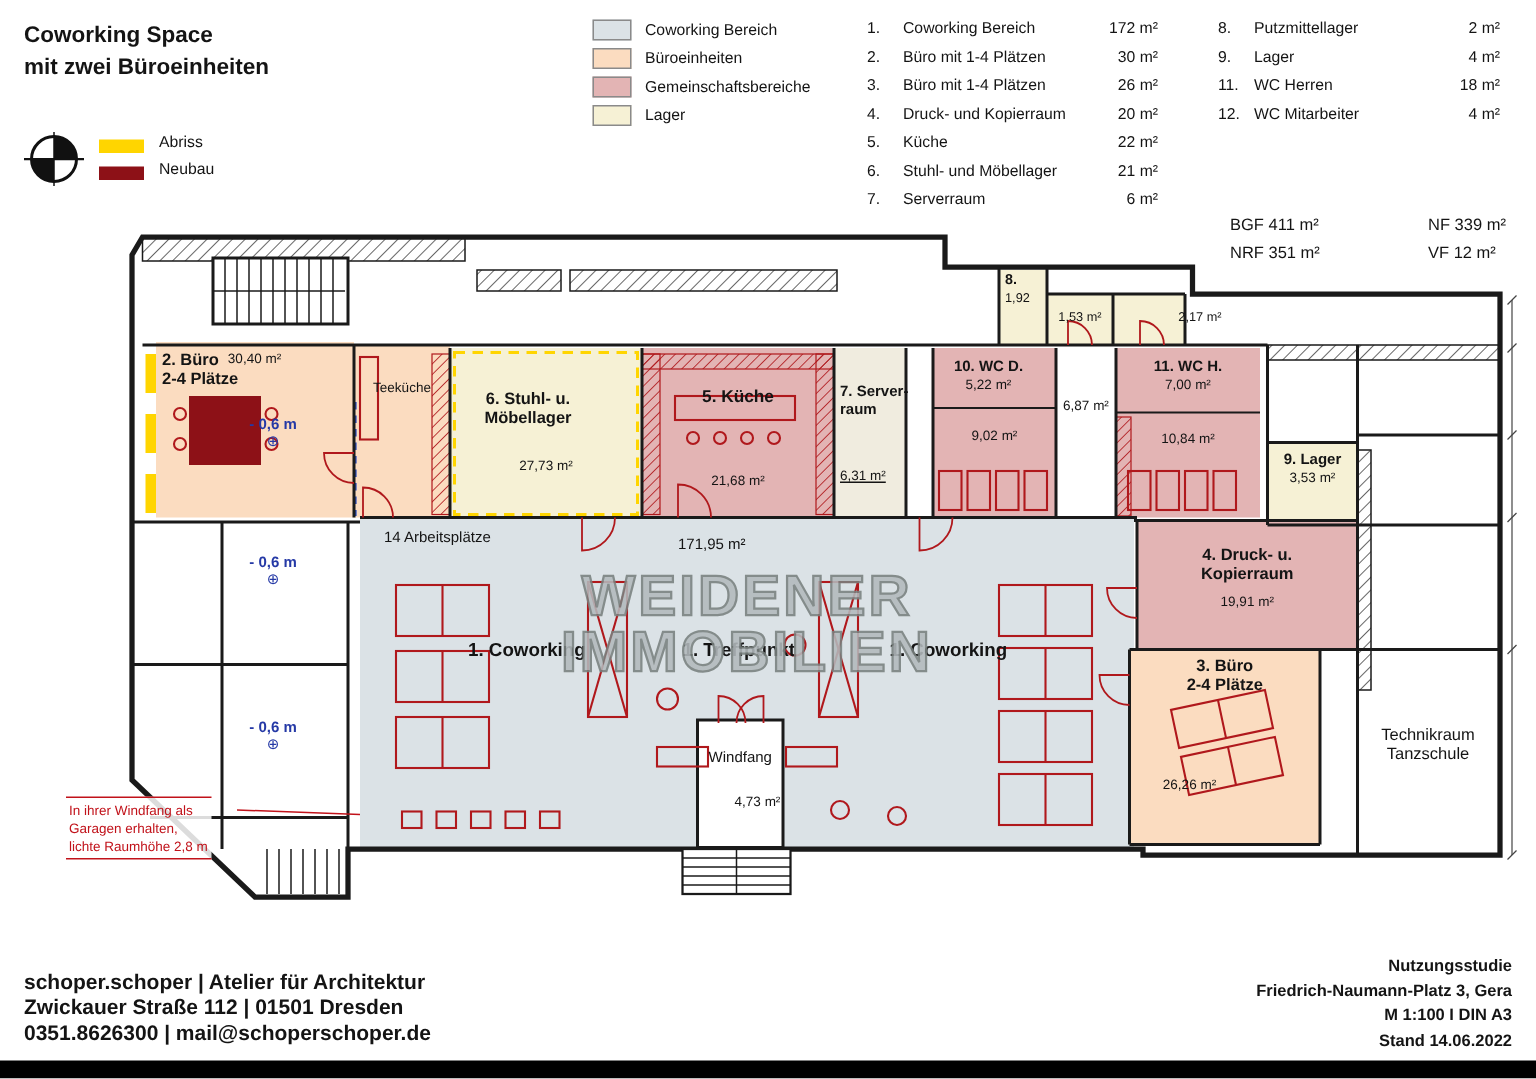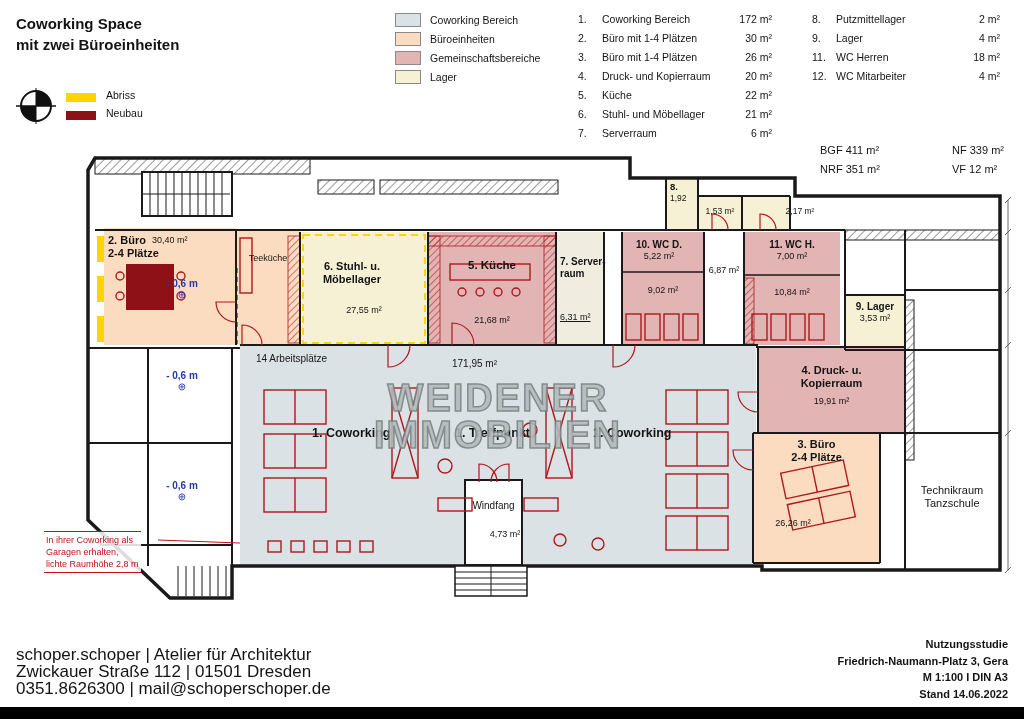--- a/index.html
+++ b/index.html
@@ -47,23 +47,23 @@
   .stat { position:absolute; font-size:11px; z-index:3; }
   
   .level { color:#2539a6; font-weight:700; font-size:10px; text-align:center; }
   .level .sym { display:block; font-weight:400; font-size:10px; line-height:1.05; }
   #red-note { color:#c1121a; font-size:9px; line-height:1.35; white-space:nowrap;
               border-top:1px solid #c1121a; border-bottom:1px solid #c1121a; padding:2px 2px;
               background:rgba(255,255,255,.85); }
   #watermark { left:298px; top:380px; width:400px; text-align:center; z-index:4;
                font-size:38px; font-weight:800; letter-spacing:2px; line-height:0.98;
                color:#b3babd; -webkit-text-stroke:1.5px #79817f; opacity:.88; }
-  .r2row { display:flex; gap:6px; align-items:center; }
+  .r2row { display:flex; gap:6px; align-items:flex-start; }
   
-  #footer-left { left:16px; top:646px; font-size:17px; font-weight:400; line-height:17px; z-index:3; }
+  #footer-left { left:16px; top:646px; font-size:14px; font-weight:700; line-height:17px; z-index:3; }
   #footer-right { right:16px; top:636px; text-align:right; font-size:11px; font-weight:700; line-height:16.5px; z-index:3; }
   #bottom-bar { left:0; top:707px; width:1024px; height:12px; background:#000; z-index:3; }
 </style>
 </head>
 <body>
 
 <svg class="layer" width="1024" height="719" viewBox="0 0 1024 719">
   <defs>
     <pattern id="hatch" width="6" height="6" patternUnits="userSpaceOnUse" patternTransform="rotate(45)">
       <line x1="0" y1="0" x2="0" y2="6" stroke="#555" stroke-width="1.2"></line>
@@ -405,21 +405,21 @@
     <span>- 0,6 m</span>
     <span class="sym">⊕</span>
   </div>
 
   <div class="lbl ctr a9" style="left:238px; top:253px; width:60px;">Teeküche</div>
 
   <div class="lbl ctr" style="left:300px; top:260px; width:104px;">
     <div class="b11">6. Stuhl- u.</div>
     <div class="b11">Möbellager</div>
   </div>
-  <div class="lbl ctr a9" style="left:300px; top:305px; width:128px;">27,55 m²</div>
+  <div class="lbl ctr a9" style="left:300px; top:305px; width:128px;">27,73 m²</div>
 
   <div class="lbl ctr b12" style="left:428px; top:258px; width:128px;">5. Küche</div>
   <div class="lbl ctr a9" style="left:428px; top:315px; width:128px;">21,68 m²</div>
 
   <div class="lbl" style="left:560px; top:256px;">
     <div class="b10">7. Server-</div>
     <div class="b10">raum</div>
   </div>
   <div class="lbl a9" style="left:560px; top:312px;text-decoration:underline;">6,31 m²</div>
 
@@ -467,21 +467,21 @@
 
   <div class="lbl ctr t10" style="left:465px; top:500px; width:57px;">Windfang</div>
   <div class="lbl ctr a9" style="left:465px; top:529px; width:57px;padding-left:23px;">4,73 m²</div>
 
   <div class="lbl ctr t11" style="left:900px; top:484px; width:104px;">
     <div>Technikraum</div>
     <div>Tanzschule</div>
   </div>
 
   <div class="lbl" id="red-note" style="left:44px; top:531px;">
-    <div>In ihrer Coworking als</div>
+    <div>In ihrer Windfang als</div>
     <div>Garagen erhalten,</div>
     <div>lichte Raumhöhe 2,8 m</div>
   </div>
 </div>
 
 <div class="abs" id="watermark">
   <div>WEIDENER</div>
   <div>IMMOBILIEN</div>
 </div>
 

